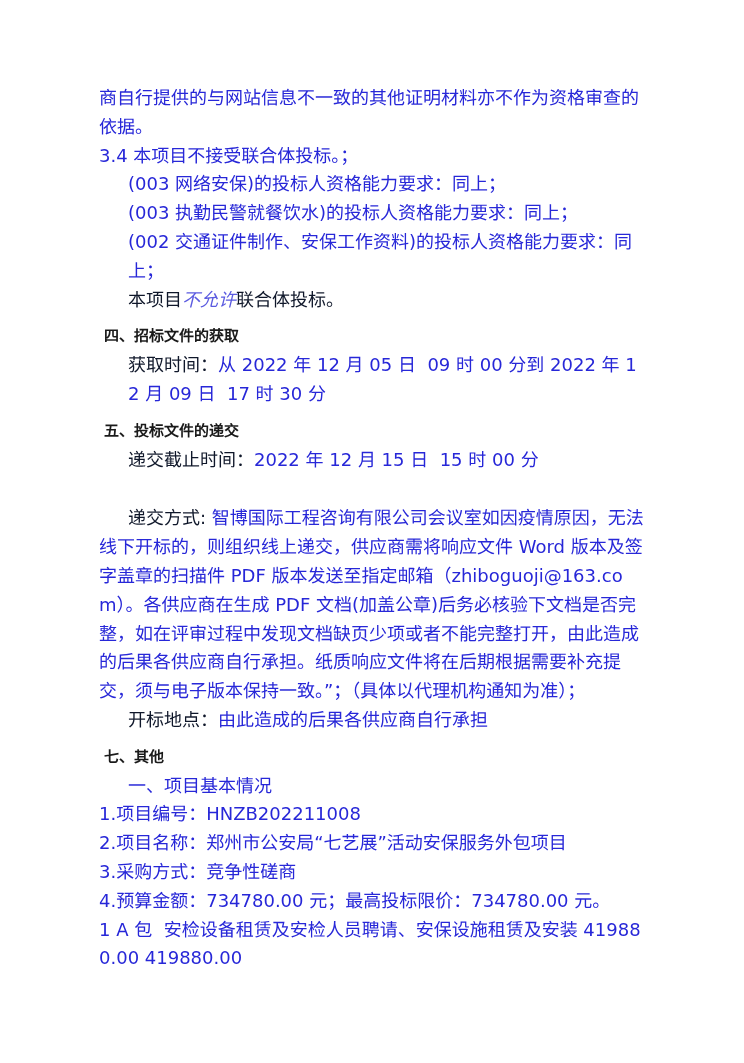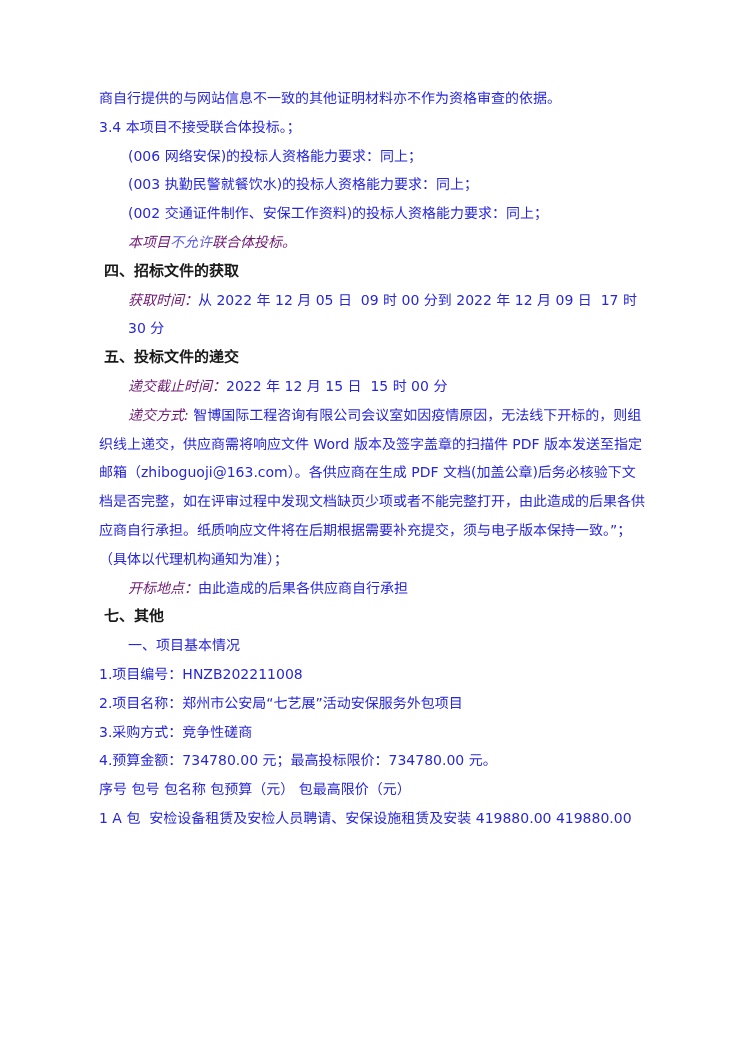--- a/index.html
+++ b/index.html
@@ -16,57 +16,57 @@
     font-family: "DejaVu Sans", sans-serif;
   }
   .content {
     position: absolute;
     left: 99px;
     top: 84px;
     width: 549px;
   }
   .content p {
     margin: 0;
-    font-size: 14px;
+    font-size: 18px;
     line-height: 28.8px;
     white-space: pre-wrap;
     word-break: break-all;
   }
   p.heading {
     font-weight: bold;
     color: #1a1a1a;
     font-size: 15px;
     padding-left: 5px;
+    margin-top: 8px;
   }
   p.indent { padding-left: 29px; }
-  p.first-indent { text-indent: 29px; }
+  p.first-indent { text-indent: 29px; margin-top: 30px; }
   span.blue   { color: #2727d8; }
-  span.dark   { color: #701a75; font-style: italic; }
+  span.dark   { color: #0f172a; }
   span.heading{ color: #1a1a1a; }
   span.italic { color: #5b5be0; font-style: italic; text-align: center; }
 </style>
 </head>
 <body>
 
 <div class="page">
   <div class="content">
       <p class="body"><span class="blue">商自行提供的与网站信息不一致的其他证明材料亦不作为资格审查的依据。</span></p>
       <p class="body"><span class="blue">3.4 本项目不接受联合体投标。；</span></p>
-      <p class="indent"><span class="blue">(006 网络安保)的投标人资格能力要求：同上；</span></p>
+      <p class="indent"><span class="blue">(003 网络安保)的投标人资格能力要求：同上；</span></p>
       <p class="indent"><span class="blue">(003 执勤民警就餐饮水)的投标人资格能力要求：同上；</span></p>
       <p class="indent"><span class="blue">(002 交通证件制作、安保工作资料)的投标人资格能力要求：同上；</span></p>
       <p class="indent"><span class="dark">本项目</span><span class="italic">不允许</span><span class="dark">联合体投标。</span></p>
       <p class="heading"><span class="heading">四、招标文件的获取</span></p>
       <p class="indent"><span class="dark">获取时间：</span><span class="blue">从 2022 年 12 月 05 日  09 时 00 分到 2022 年 12 月 09 日  17 时 30 分</span></p>
       <p class="heading"><span class="heading">五、投标文件的递交</span></p>
       <p class="indent"><span class="dark">递交截止时间：</span><span class="blue">2022 年 12 月 15 日  15 时 00 分</span></p>
       <p class="first-indent"><span class="dark">递交方式: </span><span class="blue">智博国际工程咨询有限公司会议室如因疫情原因，无法线下开标的，则组织线上递交，供应商需将响应文件 Word 版本及签字盖章的扫描件 PDF 版本发送至指定邮箱（zhiboguoji@163.com）。各供应商在生成 PDF 文档(加盖公章)后务必核验下文档是否完整，如在评审过程中发现文档缺页少项或者不能完整打开，由此造成的后果各供应商自行承担。纸质响应文件将在后期根据需要补充提交，须与电子版本保持一致。”；（具体以代理机构通知为准）；</span></p>
       <p class="indent"><span class="dark">开标地点：</span><span class="blue">由此造成的后果各供应商自行承担</span></p>
       <p class="heading"><span class="heading">七、其他</span></p>
       <p class="indent"><span class="blue">一、项目基本情况</span></p>
       <p class="body"><span class="blue">1.项目编号：HNZB202211008</span></p>
       <p class="body"><span class="blue">2.项目名称：郑州市公安局“七艺展”活动安保服务外包项目</span></p>
       <p class="body"><span class="blue">3.采购方式：竞争性磋商</span></p>
       <p class="body"><span class="blue">4.预算金额：734780.00 元；最高投标限价：734780.00 元。</span></p>
-      <p class="body"><span class="blue">序号 包号 包名称 包预算（元） 包最高限价（元）</span></p>
       <p class="body"><span class="blue">1 A 包  安检设备租赁及安检人员聘请、安保设施租赁及安装 419880.00 419880.00</span></p>
     </div>
 </div>
 
 </body></html>

